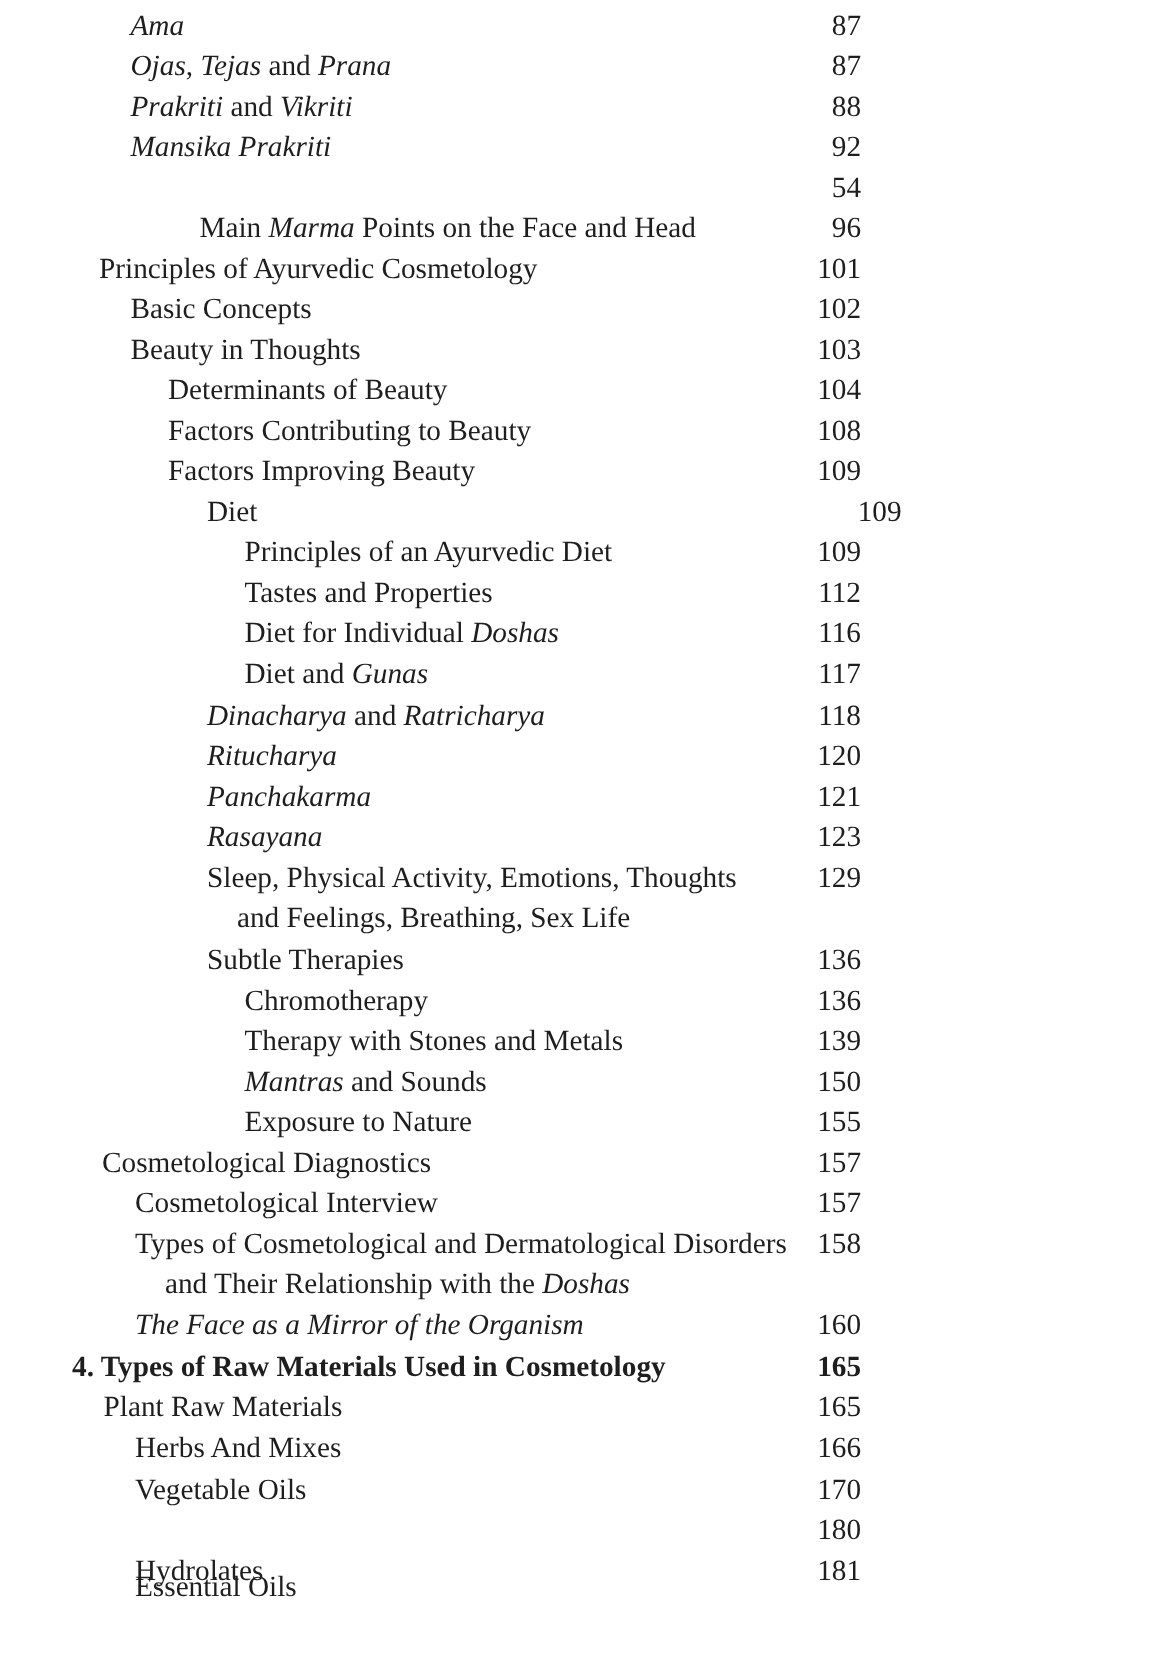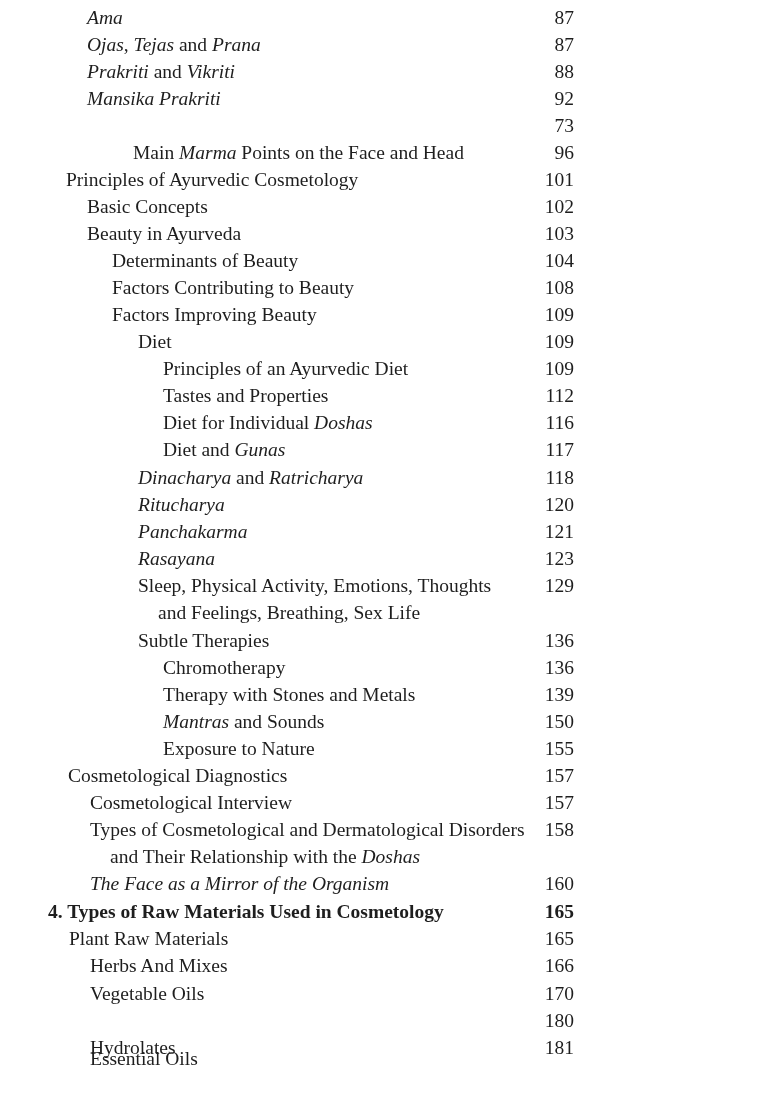--- a/index.html
+++ b/index.html
@@ -39,51 +39,51 @@
     </div>
     <div class="row" style="top: 58px;">
       <span class="title" style="left: 87px;"><i>Prakriti</i><span> and </span><i>Vikriti</i></span>
       <span class="page">88</span>
     </div>
     <div class="row" style="top: 85px;">
       <span class="title" style="left: 87px;"><i>Mansika Prakriti</i></span>
       <span class="page">92</span>
     </div>
     <div class="row" style="top: 112px;">
-      <span class="page">73</span>
+      <span class="page">54</span>
     </div>
     <div class="row" style="top: 139px;">
       <span class="title" style="left: 133px;"><span>Main </span><i>Marma</i><span> Points on the Face and Head</span></span>
       <span class="page">96</span>
     </div>
     <div class="row" style="top: 166px;">
       <span class="title" style="left: 66px;"><span>Principles of Ayurvedic Cosmetology</span></span>
       <span class="page">101</span>
     </div>
     <div class="row" style="top: 193px;">
       <span class="title" style="left: 87px;"><span>Basic Concepts</span></span>
       <span class="page">102</span>
     </div>
     <div class="row" style="top: 220px;">
-      <span class="title" style="left: 87px;"><span>Beauty in Ayurveda</span></span>
+      <span class="title" style="left: 87px;"><span>Beauty in Thoughts</span></span>
       <span class="page">103</span>
     </div>
     <div class="row" style="top: 247px;">
       <span class="title" style="left: 112px;"><span>Determinants of Beauty</span></span>
       <span class="page">104</span>
     </div>
     <div class="row" style="top: 274px;">
       <span class="title" style="left: 112px;"><span>Factors Contributing to Beauty</span></span>
       <span class="page">108</span>
     </div>
     <div class="row" style="top: 301px;">
       <span class="title" style="left: 112px;"><span>Factors Improving Beauty</span></span>
       <span class="page">109</span>
     </div>
-    <div class="row" style="top: 328px;">
+    <div class="row" style="top: 328px; padding-left: 27px;">
       <span class="title" style="left: 138px;"><span>Diet</span></span>
       <span class="page">109</span>
     </div>
     <div class="row" style="top: 355px;">
       <span class="title" style="left: 163px;"><span>Principles of an Ayurvedic Diet</span></span>
       <span class="page">109</span>
     </div>
     <div class="row" style="top: 382px;">
       <span class="title" style="left: 163px;"><span>Tastes and Properties</span></span>
       <span class="page">112</span>

